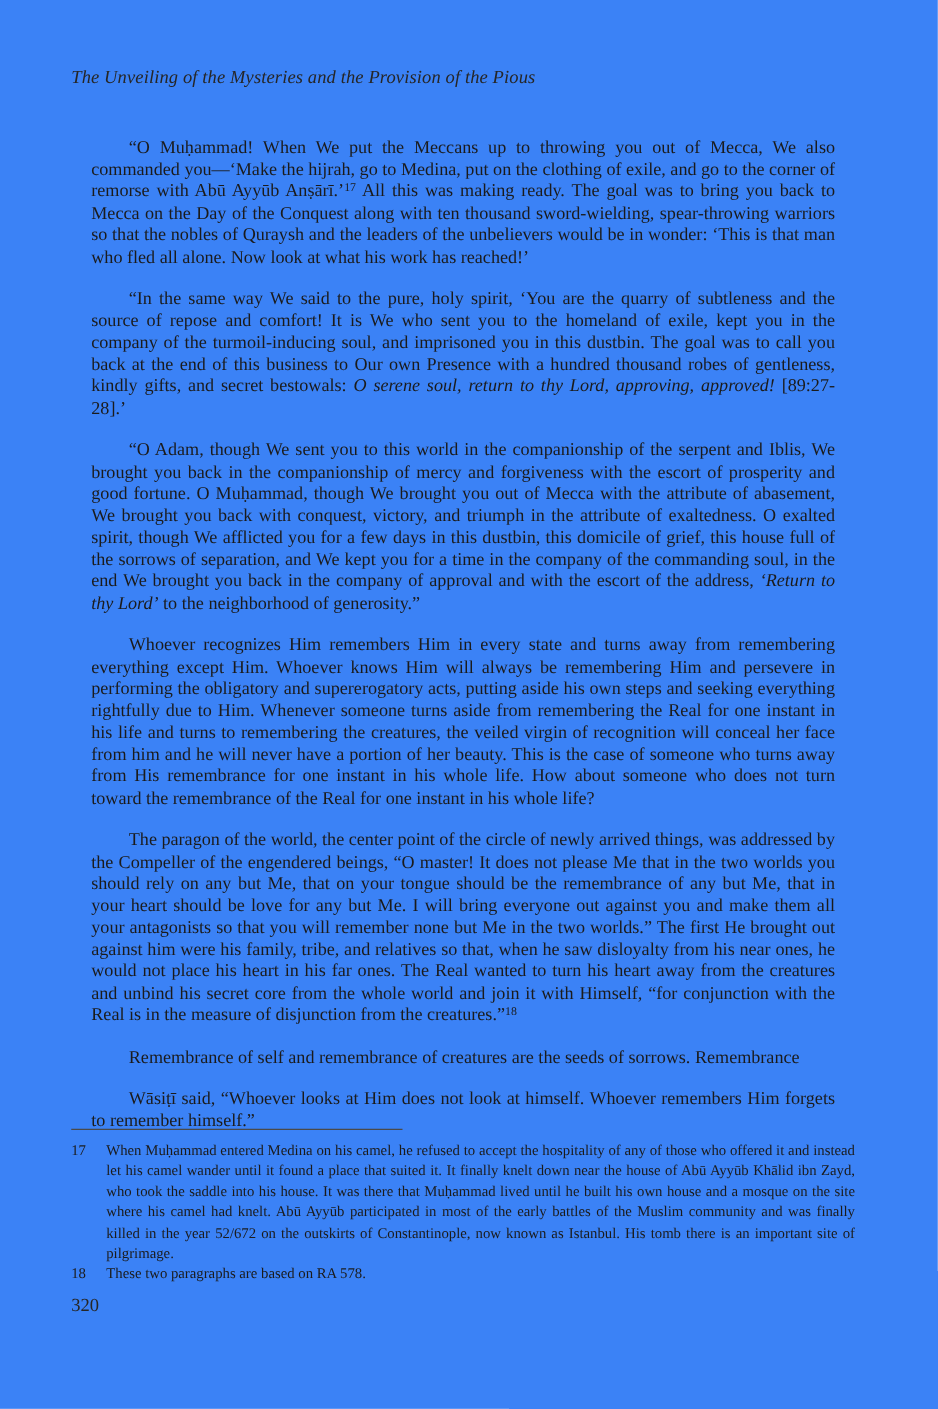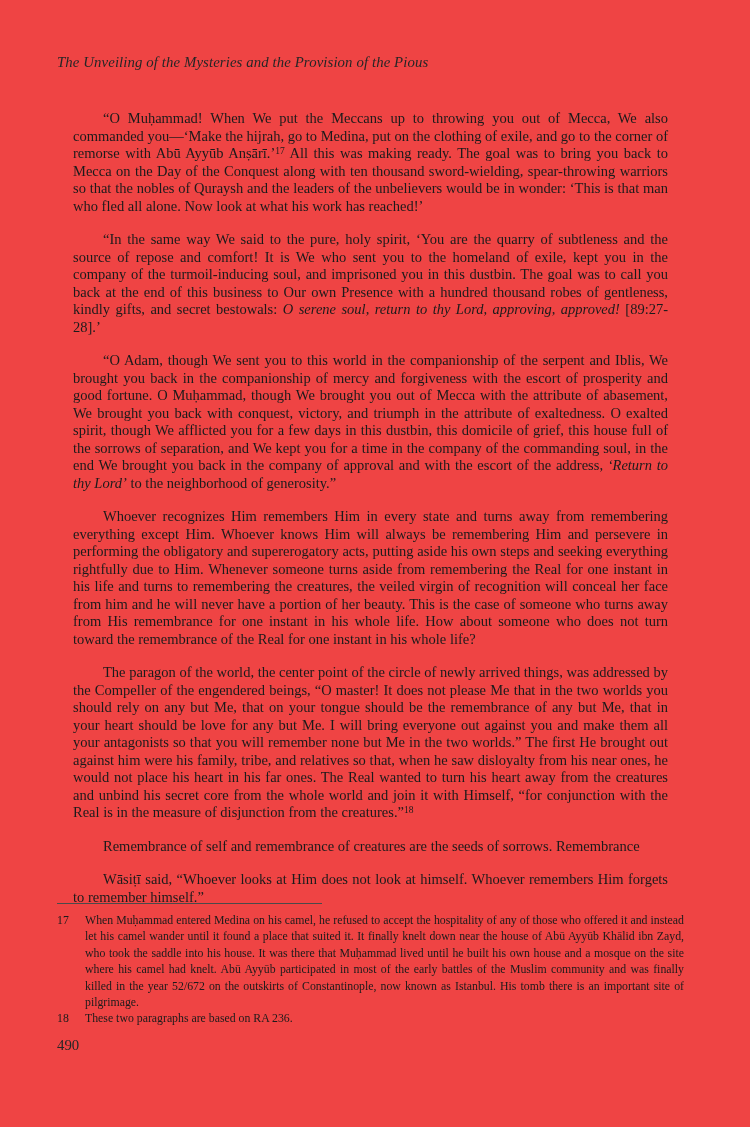--- a/index.html
+++ b/index.html
@@ -4,21 +4,21 @@
 <style>
   html, body { margin: 0; padding: 0; }
   body {
     width: 750px; height: 1127px;
     background: #f4f4f2;
     font-family: "Liberation Serif", serif;
   }
   .page {
     position: relative;
     width: 750px; height: 1127px;
-    background: #ef4444;
+    background: #3b82f6;
     color: #1b1b1b;
     overflow: hidden;
   }
   .running-header {
     position: absolute;
     left: 57px; top: 54px;
     font-style: italic;
     font-size: 14.8px;
     letter-spacing: 0.1px;
     color: #262626;
@@ -91,19 +91,19 @@
 
   <div class="footnote-area">
     <div class="fn-rule"></div>
     <div class="fn-list">
         <div class="footnote">
           <span class="fn-num">17</span>
           <span class="fn-text">When Muḥammad entered Medina on his camel, he refused to accept the hospitality of any of those who offered it and instead let his camel wander until it found a place that suited it.  It finally knelt down near the house of Abū Ayyūb Khālid ibn Zayd, who took the saddle into his house.  It was there that Muḥammad lived until he built his own house and a mosque on the site where his camel had knelt.  Abū Ayyūb participated in most of the early battles of the Muslim community and was finally killed in the year 52/672 on the outskirts of Constantinople, now known as Istanbul.  His tomb there is an important site of pilgrimage.</span>
         </div>
         <div class="footnote">
           <span class="fn-num">18</span>
-          <span class="fn-text">These two paragraphs are based on RA 236.</span>
+          <span class="fn-text">These two paragraphs are based on RA 578.</span>
         </div>
       </div>
   </div>
 
-  <div class="page-number">490</div>
+  <div class="page-number">320</div>
 </div>
 
 </body></html>

